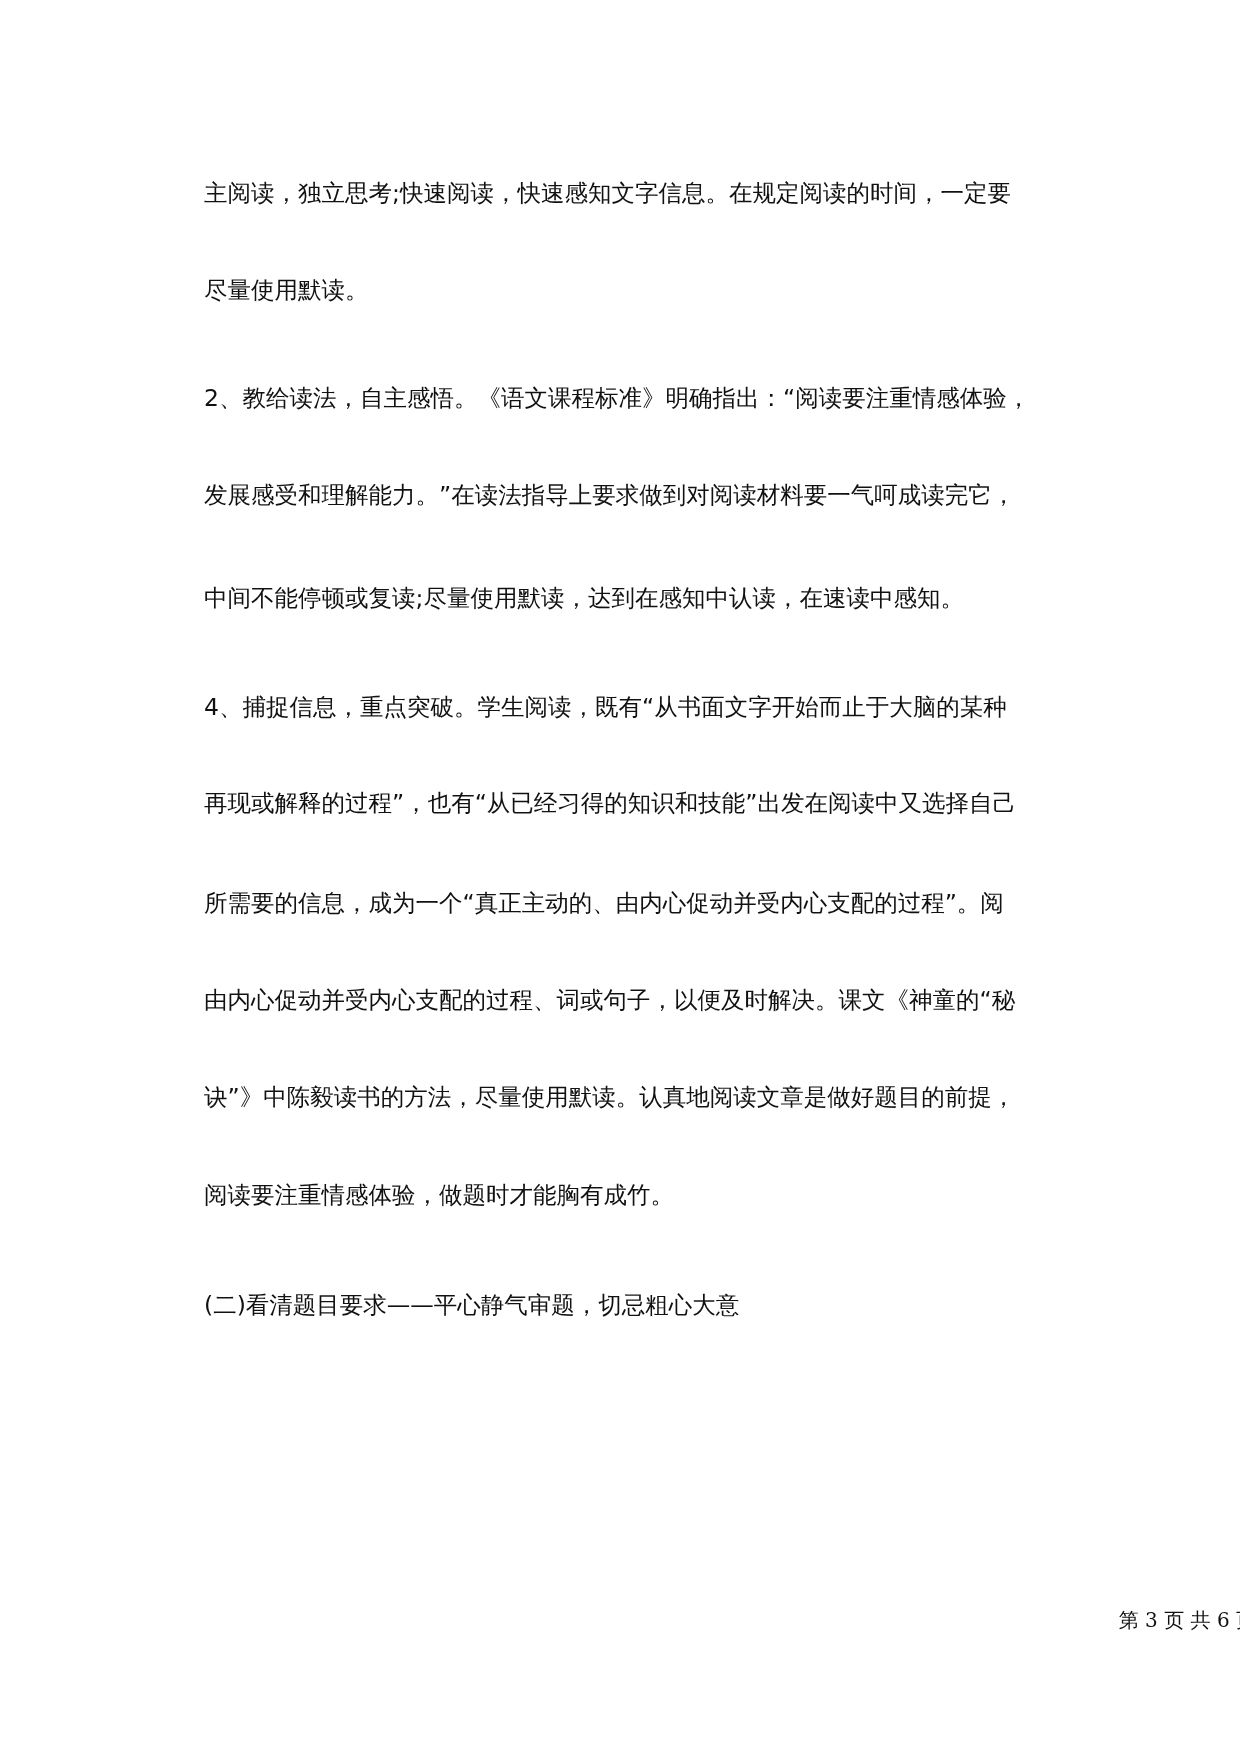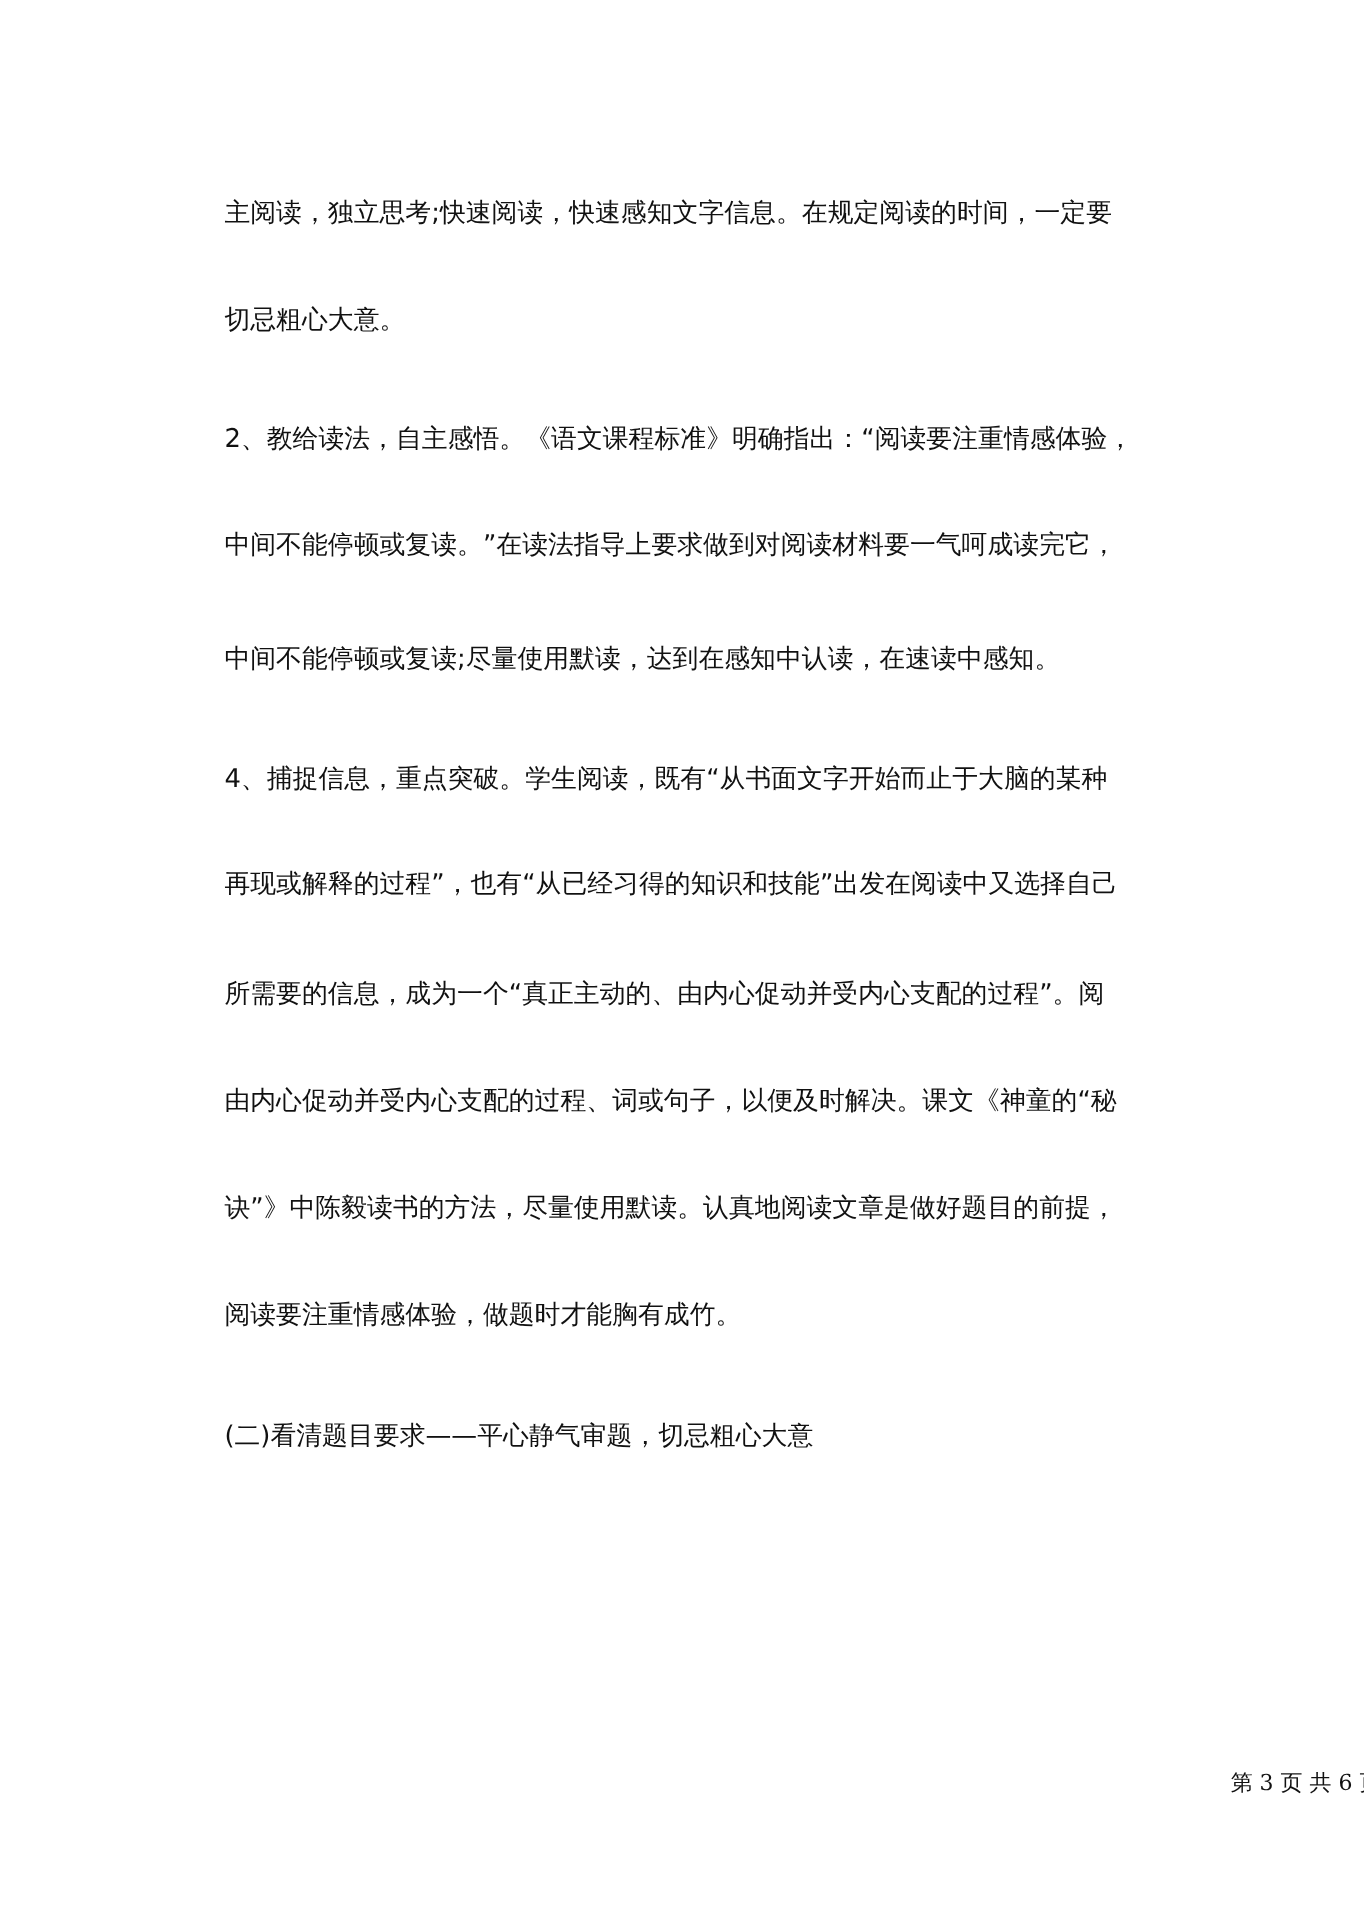--- a/index.html
+++ b/index.html
@@ -19,23 +19,23 @@
     text-align: right; font-size: 20px; line-height: 28px;
     font-family: "DejaVu Serif", "Liberation Serif", serif;
     color: #111111;
   }
 </style>
 </head>
 <body>
 
 <div class="page">
   <div class="line" style="top:177px">主阅读，独立思考;快速阅读，快速感知文字信息。在规定阅读的时间，一定要</div>
-  <div class="line" style="top:274px">切忌粗心大意。</div>
+  <div class="line" style="top:274px">尽量使用默读。</div>
   <div class="line" style="top:382px">2、教给读法，自主感悟。《语文课程标准》明确指出：“阅读要注重情感体验，</div>
-  <div class="line" style="top:479px">中间不能停顿或复读。”在读法指导上要求做到对阅读材料要一气呵成读完它，</div>
+  <div class="line" style="top:479px">发展感受和理解能力。”在读法指导上要求做到对阅读材料要一气呵成读完它，</div>
   <div class="line" style="top:582px">中间不能停顿或复读;尽量使用默读，达到在感知中认读，在速读中感知。</div>
   <div class="line" style="top:691px">4、捕捉信息，重点突破。学生阅读，既有“从书面文字开始而止于大脑的某种</div>
   <div class="line" style="top:787px">再现或解释的过程”，也有“从已经习得的知识和技能”出发在阅读中又选择自己</div>
   <div class="line" style="top:887px">所需要的信息，成为一个“真正主动的、由内心促动并受内心支配的过程”。阅</div>
   <div class="line" style="top:984px">由内心促动并受内心支配的过程、词或句子，以便及时解决。课文《神童的“秘</div>
   <div class="line" style="top:1081px">诀”》中陈毅读书的方法，尽量使用默读。认真地阅读文章是做好题目的前提，</div>
   <div class="line" style="top:1179px">阅读要注重情感体验，做题时才能胸有成竹。</div>
   <div class="line" style="top:1289px">(二)看清题目要求——平心静气审题，切忌粗心大意</div>
 
   <div class="footer">第 3 页 共 6 页</div>

